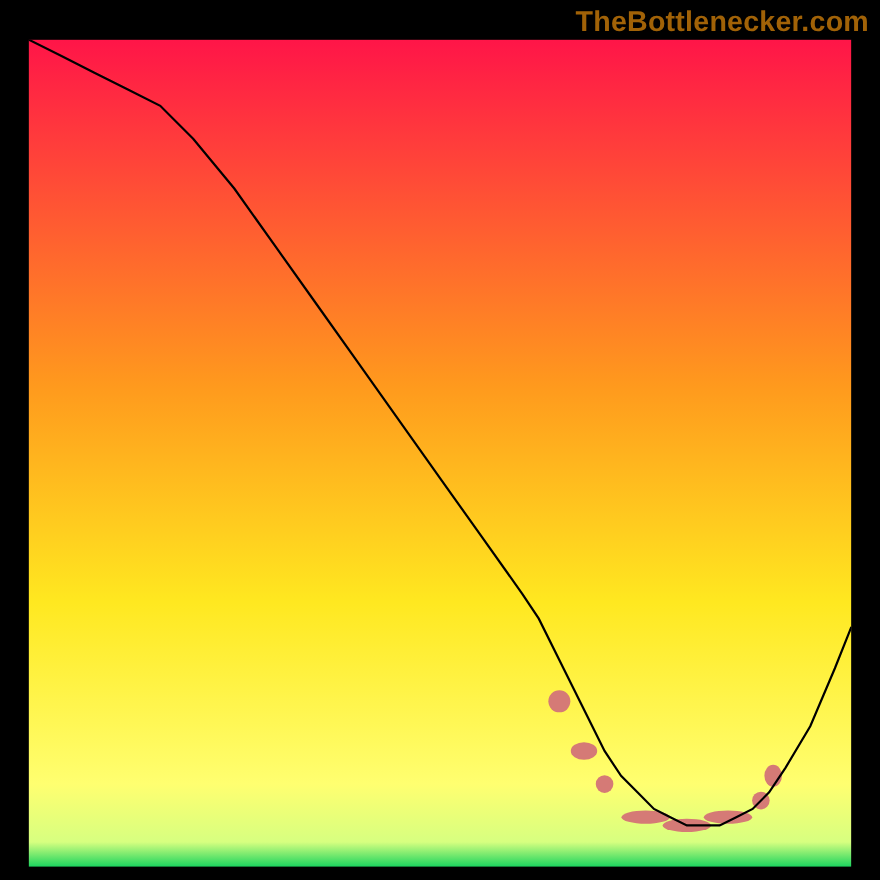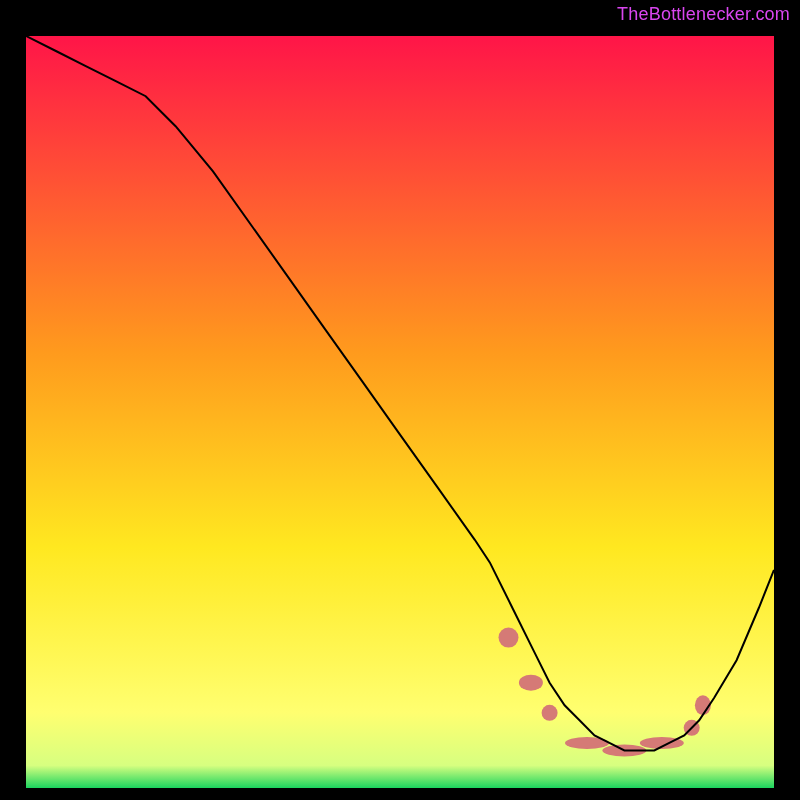--- a/index.html
+++ b/index.html
@@ -16,23 +16,23 @@
     left: 0;
     top: 0;
     width: 800px;
     height: 800px;
     background: #000;
   }
   .watermark {
     position: absolute;
     top: 4px;
     right: 10px;
-    font-size: 18px;
-    font-weight: 400;
-    color: #d946ef;
+    font-size: 26px;
+    font-weight: 700;
+    color: #a16207;
     letter-spacing: 0.2px;
   }
   .plot {
     position: absolute;
     left: 26px;
     top: 36px;
     width: 748px;
     height: 752px;
   }
   .plot svg {

